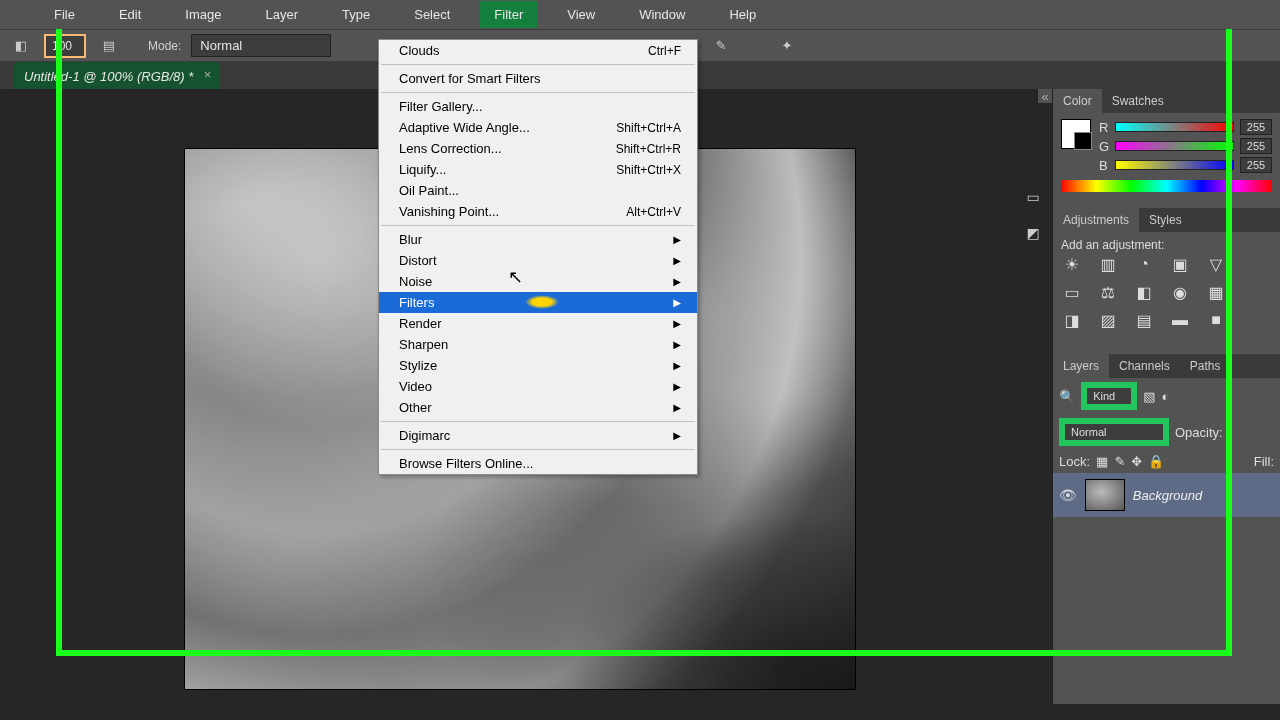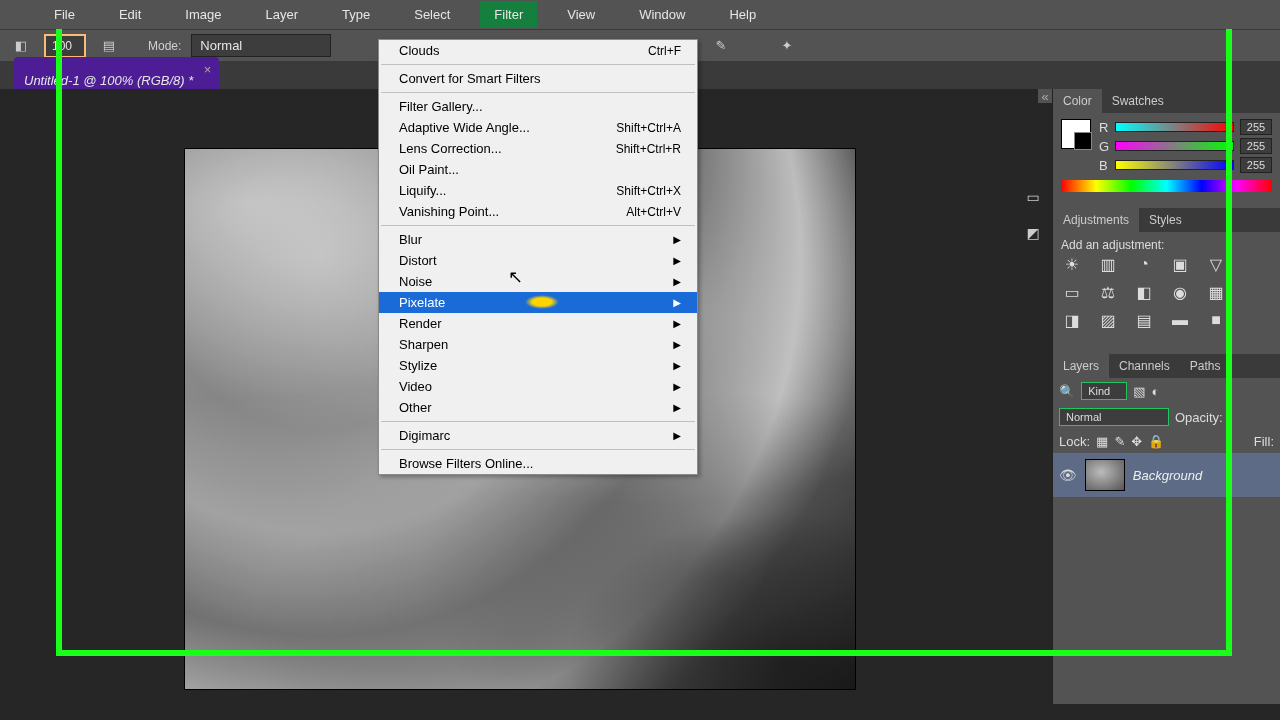--- a/index.html
+++ b/index.html
@@ -9,21 +9,21 @@
 .menubar-item { color: #e6e6e6; padding: 6px 14px; cursor: pointer; }
 .menubar-item.active { background: #15803d; }
 
 .optbar { background: #535353; height: 32px; border-top: 1px solid #3a3a3a; display: flex; align-items: center; padding-left: 8px; gap: 10px; }
 .opt-field { background: #3d3d3d; border: 2px solid #fdba74; color: #e6e6e6; padding: 3px 6px; font-size: 12px; }
 .opt-label { color: #d0d0d0; font-size: 12px; margin-left: 16px; }
 .opt-dropdown { background: #3d3d3d; border: 1px solid #222; color: #e6e6e6; padding: 3px 24px 3px 8px; width: 140px; position: relative; }
 .opt-icon { width: 26px; height: 22px; display: flex; align-items: center; justify-content: center; color: #ccc; }
 
 .tabbar { background: #3a3a3a; height: 28px; display: flex; align-items: center; padding-left: 14px; }
-.doc-tab { background: #4c1d95; color: #e6e6e6; padding: 16px 26px 5px 10px; font-style: italic; font-size: 12px; position: relative; border-radius: 4px 4px 0 0; }
+.doc-tab { background: #14532d; color: #e6e6e6; padding: 7px 26px 5px 10px; font-style: italic; font-size: 12px; position: relative; border-radius: 4px 4px 0 0; }
 .doc-tab-close { position: absolute; right: 8px; top: 5px; font-style: normal; color: #aaa; }
 
 .workspace { position: absolute; top: 89px; left: 0; right: 0; bottom: 0; background: #262626; }
 
 .canvas-area { position: absolute; left: 0; right: 240px; top: 0; bottom: 0; display: flex; align-items: flex-start; justify-content: center; padding-top: 60px; }
 .canvas { width: 670px; height: 540px; background: #888; box-shadow: 0 0 0 1px #000; background-image:
   radial-gradient(circle at 20% 20%, #aaa 0, #777 25%, #9a9a9a 40%, #666 55%, #b5b5b5 70%, #5a5a5a 80%, #3a3a3a 92%, #222 100%);
   filter: contrast(1.1);
 }
 .clouds { width: 100%; height: 100%; background:
@@ -60,21 +60,21 @@
 .slider-r { background: linear-gradient(to right, #0ff, #f00); }
 .slider-g { background: linear-gradient(to right, #f0f, #0f0); }
 .slider-b { background: linear-gradient(to right, #ff0, #00f); }
 .hue-strip { height: 12px; margin-top: 4px; background: linear-gradient(to right, #f00,#ff0,#0f0,#0ff,#00f,#f0f,#f00); }
 
 .adj-text { color: #ddd; font-size: 12px; margin-bottom: 2px; }
 .adj-icons { display: flex; gap: 14px; margin-bottom: 8px; }
 .adj-icon { width: 22px; height: 20px; color: #ddd; display: flex; align-items: center; justify-content: center; font-size: 16px; }
 
 .layers-ctrl { display: flex; align-items: center; gap: 6px; padding: 4px 6px; font-size: 11px; color: #ddd; }
-.layers-select { background: #3d3d3d; border: 1px solid #22c55e; color: #ddd; padding: 2px 16px 2px 6px; font-size: 11px; }
+.layers-select { background: #3d3d3d; border: 6px solid #22c55e; color: #ddd; padding: 2px 16px 2px 6px; font-size: 11px; }
 .layers-row { display: flex; align-items: center; gap: 8px; padding: 6px; background: #5d6b87; }
 .layer-thumb { width: 40px; height: 32px; background: #888; border: 1px solid #000; background-image: radial-gradient(ellipse at 40% 40%, #bbb, #555); }
 .layer-name { color: #eee; font-style: italic; font-size: 13px; }
 .eye { color: #ddd; font-size: 14px; }
 
 .vdock { position: absolute; right: 232px; top: 100px; width: 30px; display: flex; flex-direction: column; gap: 20px; align-items: center; }
 .vdock-icon { color: #ccc; font-size: 14px; }
 
 .highlight-box { position: absolute; left: 56px; top: 0; width: 1176px; height: 656px; border: 6px solid #1aff1a; pointer-events: none; z-index: 50; }
 .yellow-glow { position: absolute; left: 126px; top: 0; width: 34px; height: 14px; background: radial-gradient(ellipse, #ffd400 40%, transparent 70%); z-index: 1; border-radius: 50%; }
@@ -245,45 +245,45 @@
     </div>
   <div class="dd-item">
       <span>Adaptive Wide Angle...</span>
       <span class="dd-shortcut">Shift+Ctrl+A</span>
     </div>
   <div class="dd-item">
       <span>Lens Correction...</span>
       <span class="dd-shortcut">Shift+Ctrl+R</span>
     </div>
   <div class="dd-item">
-      <span>Oil Paint...</span>
-    </div>
-  <div class="dd-item">
       <span>Liquify...</span>
       <span class="dd-shortcut">Shift+Ctrl+X</span>
     </div>
   <div class="dd-item">
+      <span>Oil Paint...</span>
+    </div>
+  <div class="dd-item">
       <span>Vanishing Point...</span>
       <span class="dd-shortcut">Alt+Ctrl+V</span>
     </div>
   <div class="dd-sep"></div>
   <div class="dd-item">
       <span>Blur</span>
       <span class="dd-arrow">▶</span>
     </div>
   <div class="dd-item">
       <span>Distort</span>
       <span class="dd-arrow">▶</span>
     </div>
   <div class="dd-item">
       <span>Noise</span>
       <span class="dd-arrow">▶</span>
     </div>
   <div class="dd-item hover">
-      <span style="position:relative"><span class="yellow-glow"></span><span style="position:relative">Pixelate</span></span>
+      <span style="position:relative"><span class="yellow-glow"></span><span style="position:relative">Filters</span></span>
       <span class="dd-arrow">▶</span>
     </div>
   <div class="dd-item">
       <span>Render</span>
       <span class="dd-arrow">▶</span>
     </div>
   <div class="dd-item">
       <span>Sharpen</span>
       <span class="dd-arrow">▶</span>
     </div>

